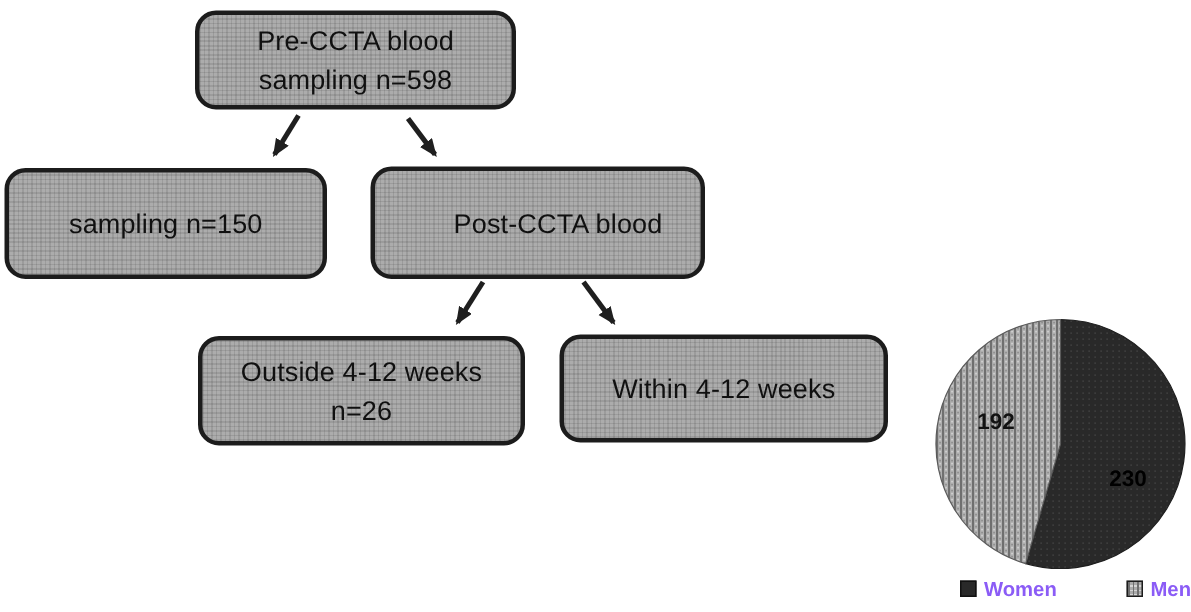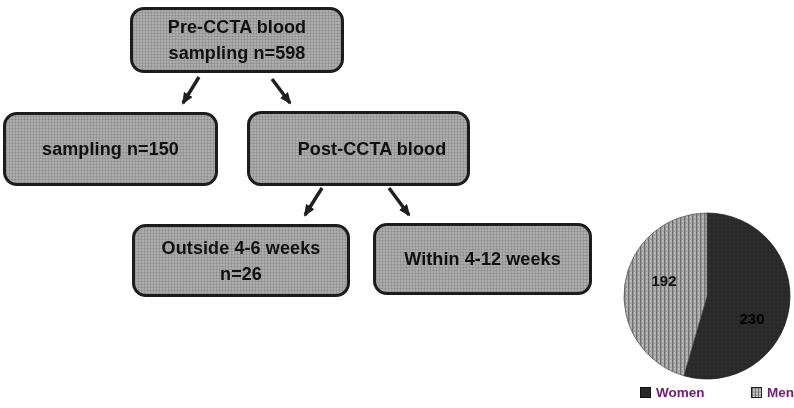--- a/index.html
+++ b/index.html
@@ -19,21 +19,21 @@
     background-color:#acacac;
     background-image:
       repeating-linear-gradient(90deg, rgba(35,35,35,0.12) 0 1px, transparent 1px 3px),
       repeating-linear-gradient(0deg, rgba(35,35,35,0.12) 0 1px, transparent 1px 3px);
     display:flex;
     flex-direction:column;
     align-items:center;
     justify-content:center;
     text-align:center;
     color:#101010;
-    font-weight:700;
+    font-weight:400;
     font-size:18px;
     line-height:26px;
     letter-spacing:0.1px;
   }
   .b-pre    {left:130px; top:7px;   width:214px; height:66px;}
   .b-nopost {left:3px;   top:112px; width:215px; height:74px;}
   .b-post   {left:247px; top:111px; width:223px; height:75px;padding-left:27px;}
   .b-out    {left:132px; top:224px; width:218px; height:73px;}
   .b-in     {left:373px; top:223px; width:219px; height:72px;}
   .flowbox span{display:block;}
@@ -49,21 +49,21 @@
 
   
   .legend{
     position:absolute;
     left:640px; top:383px; width:154px; height:18px;
     display:flex;
     align-items:center;
     justify-content:space-between;
     font-weight:700;
     font-size:13.5px;
-    color:#701a75;
+    color:#8b5cf6;
   }
   .legend-item{display:flex;align-items:center;gap:5px;}
   .swatch{width:11px;height:11px;box-sizing:border-box;}
   .swatch-women{
     background:#292929;
     border:1px solid #111;
   }
   .swatch-men{
     background-color:#aaaaaa;
     background-image:
@@ -111,21 +111,21 @@
     <span>Pre-CCTA blood</span>
     <span>sampling n=598</span>
   </div>
   <div class="flowbox b-nopost">
     <span>sampling n=150</span>
   </div>
   <div class="flowbox b-post">
     <span>Post-CCTA blood</span>
   </div>
   <div class="flowbox b-out">
-    <span>Outside 4-6 weeks</span>
+    <span>Outside 4-12 weeks</span>
     <span>n=26</span>
   </div>
   <div class="flowbox b-in">
     <span>Within 4-12 weeks</span>
   </div>
 
   <div class="legend">
     <div class="legend-item">
       <span class="swatch swatch-women"></span>
       <span>Women</span>

